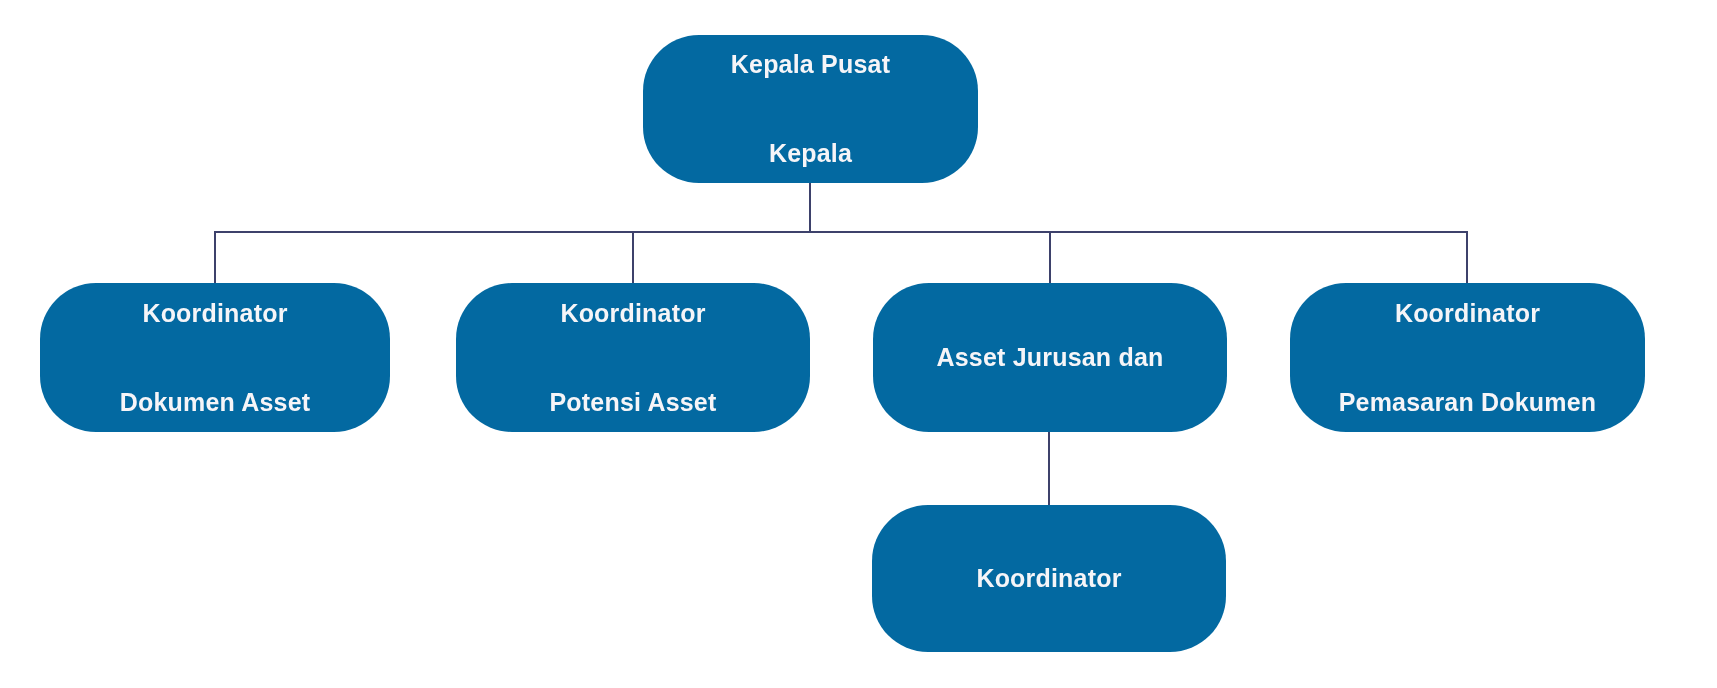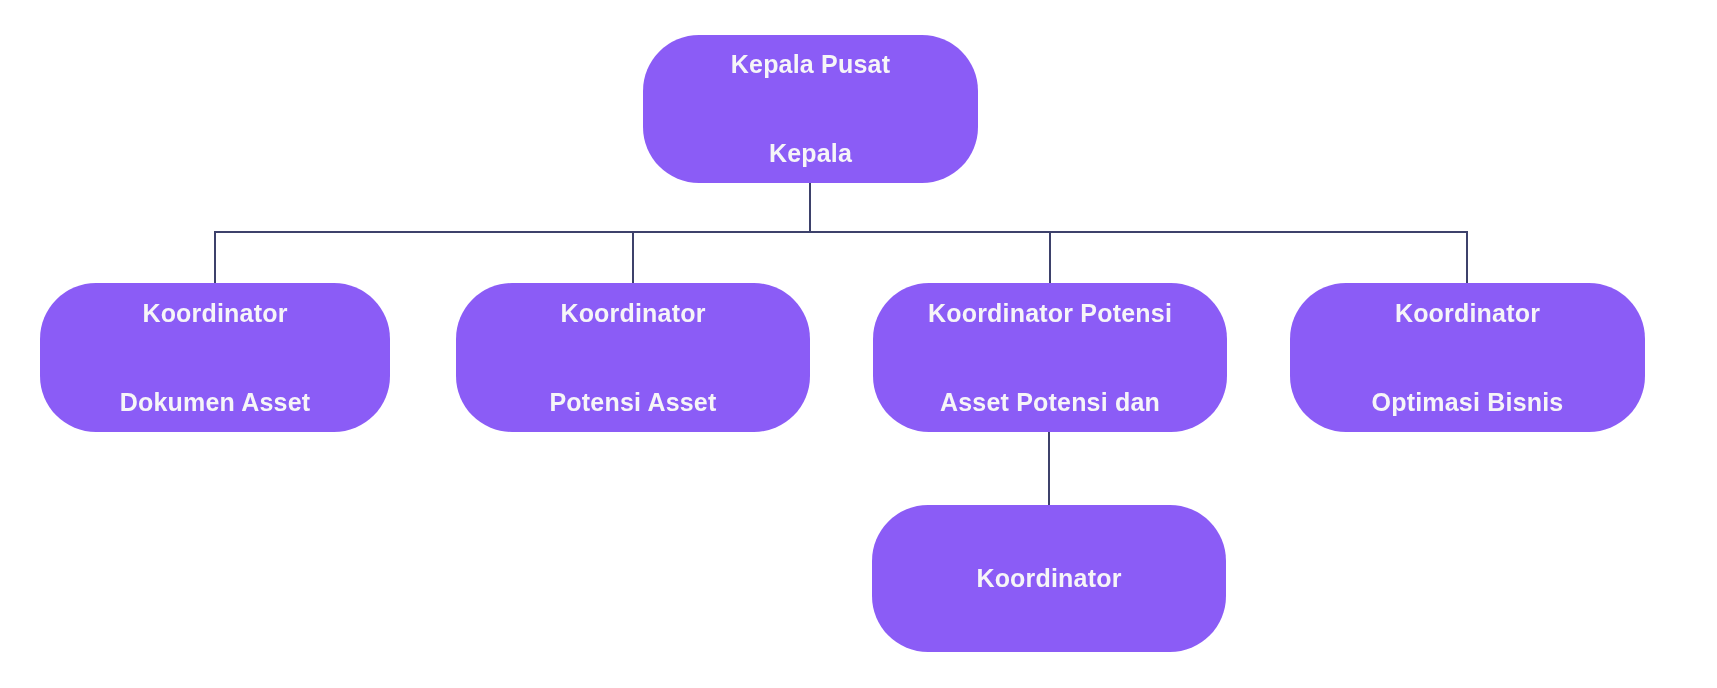--- a/index.html
+++ b/index.html
@@ -10,21 +10,21 @@
   .canvas {
     position: relative;
     width: 1717px;
     height: 688px;
     background: #ffffff;
     overflow: hidden;
     font-family: "Liberation Sans", sans-serif;
   }
   .node {
     position: absolute;
-    background: #8b5cf6;
+    background: #0369a1;
     color: #f6f5f8;
     border-radius: 56px;
     display: flex;
     flex-direction: column;
     align-items: center;
     justify-content: center;
     text-align: center;
     font-weight: bold;
     font-size: 25px;
     line-height: 45px;
@@ -62,26 +62,25 @@
     <span>Koordinator</span>
     <span>Dokumen Asset</span>
   </div>
 
   <div class="node" style="left:456px; top:283px; width:354px; height:149px;">
     <span>Koordinator</span>
     <span>Potensi Asset</span>
   </div>
 
   <div class="node" style="left:873px; top:283px; width:354px; height:149px;">
-    <span>Koordinator Potensi</span>
-    <span>Asset Potensi dan</span>
+    <span>Asset Jurusan dan</span>
   </div>
 
   <div class="node" style="left:1290px; top:283px; width:355px; height:149px;">
     <span>Koordinator</span>
-    <span>Optimasi Bisnis</span>
+    <span>Pemasaran Dokumen</span>
   </div>
 
   <div class="node" style="left:872px; top:505px; width:354px; height:147px;">
     <span>Koordinator</span>
   </div>
 
 </div>
 
 </body></html>

